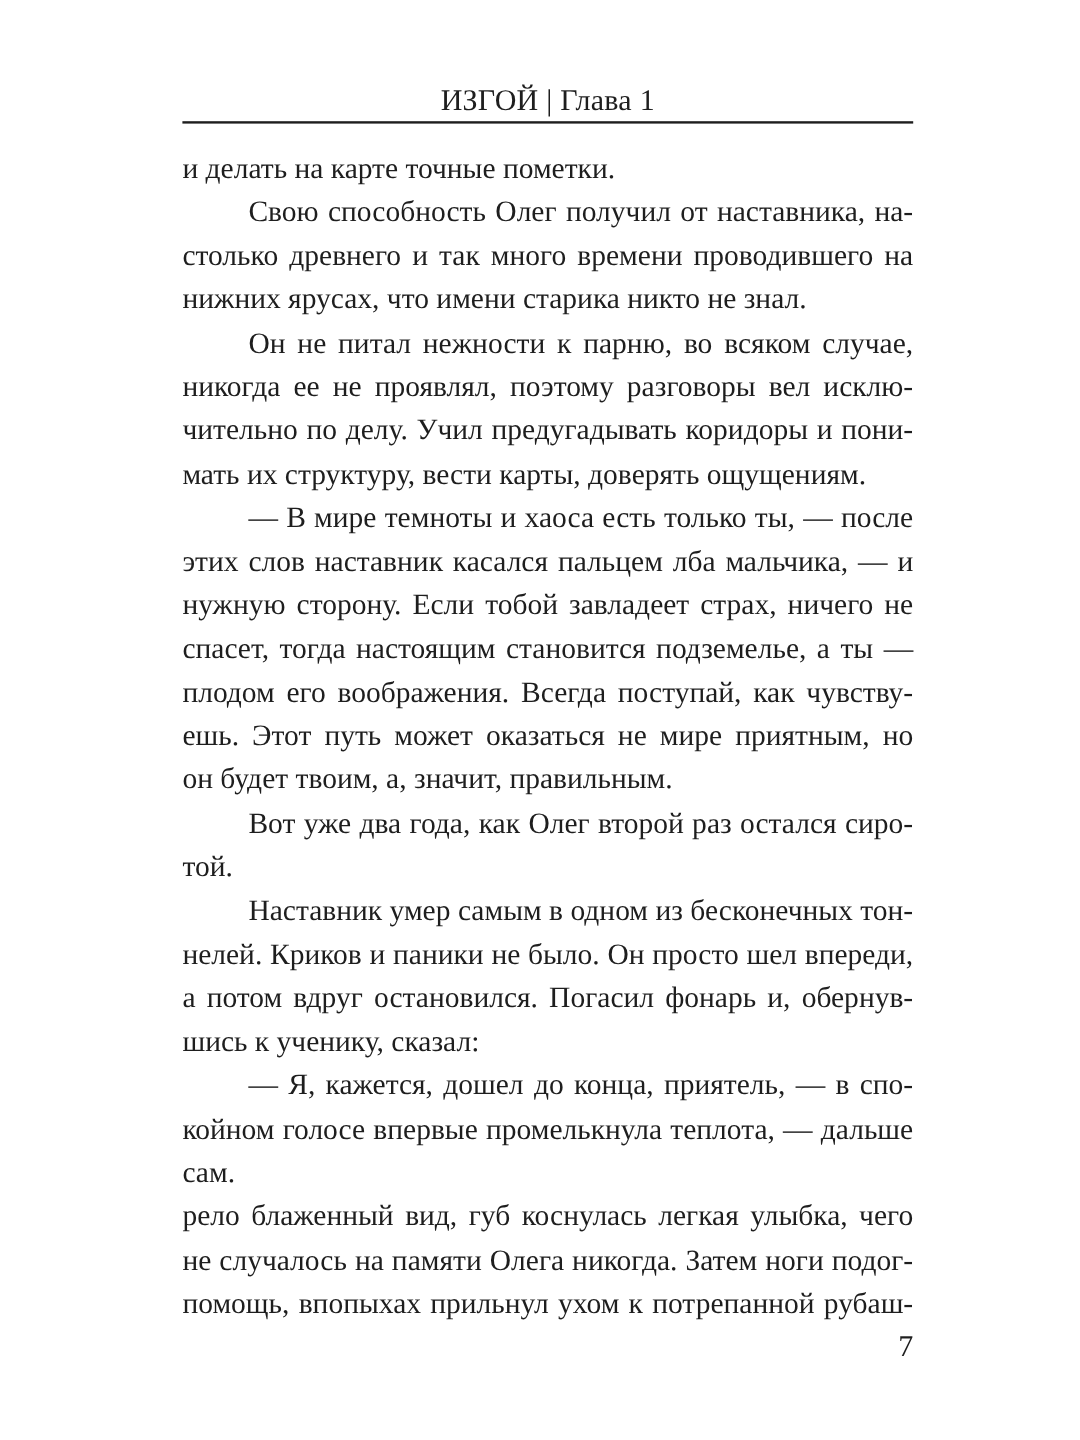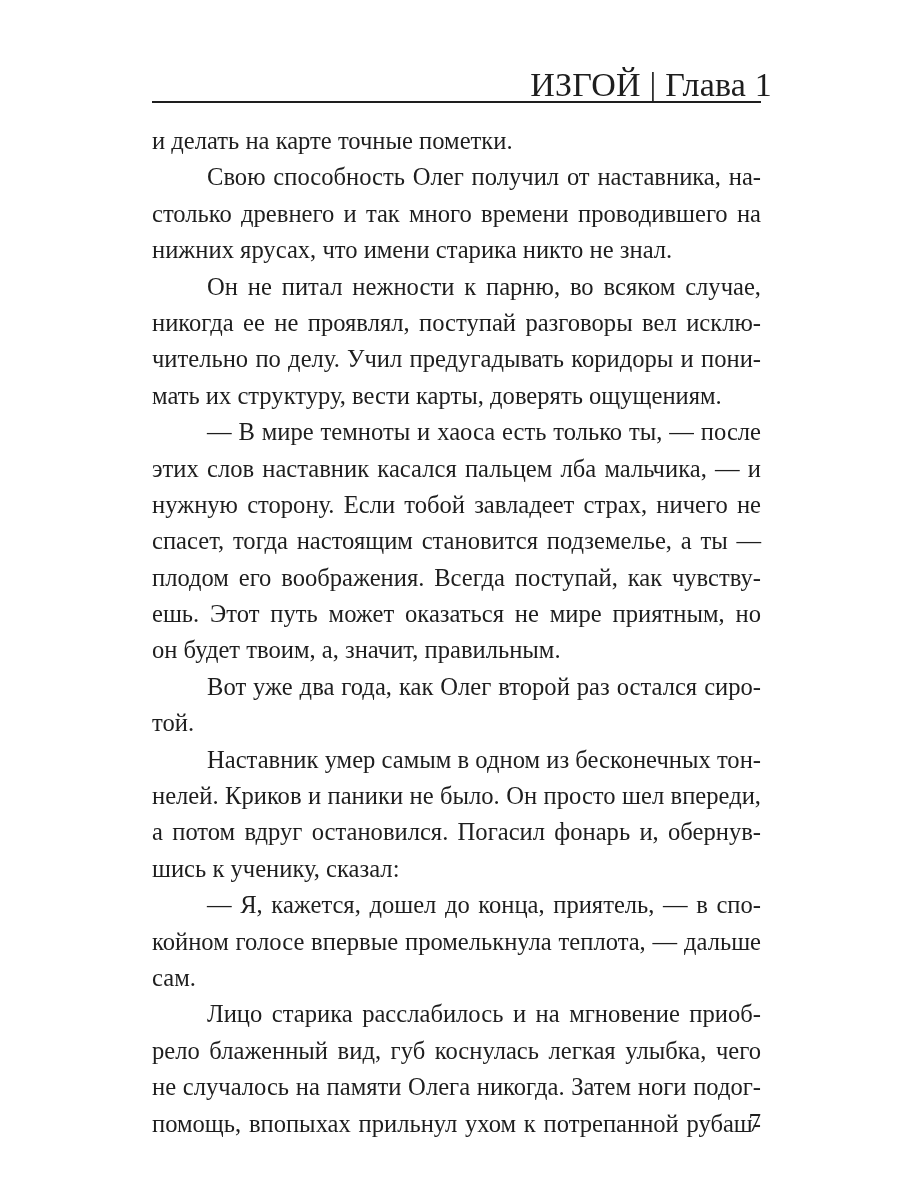--- a/index.html
+++ b/index.html
@@ -18,24 +18,24 @@
     .page {
       position: absolute;
       left: 152px;
       top: 0;
       width: 609px;
       height: 1200px;
     }
     .running-head {
       position: absolute;
       top: 70px;
-      left: 11px;
+      left: 0;
       width: 609px;
-      text-align: right;
-      font-size: 34px;
+      text-align: center;
+      font-size: 25px;
       line-height: 30px;
       letter-spacing: 0.2px;
     }
     .head-rule {
       position: absolute;
       top: 101px;
       left: 0;
       width: 609px;
       height: 0;
       border-top: 2.5px solid #1e1e1e;
@@ -75,39 +75,38 @@
 <div class="page">
   <div class="running-head">ИЗГОЙ | Глава 1</div>
   <div class="head-rule"></div>
 
   <div class="body-text" id="body-text">
       <span class="line last">и делать на карте точные пометки.</span>
       <span class="line indent">Свою способность Олег получил от наставника, на-</span>
       <span class="line">столько древнего и так много времени проводившего на</span>
       <span class="line last">нижних ярусах, что имени старика никто не знал.</span>
       <span class="line indent">Он не питал нежности к парню, во всяком случае,</span>
-      <span class="line">никогда ее не проявлял, поступай разговоры вел исклю-</span>
+      <span class="line">никогда ее не проявлял, поэтому разговоры вел исклю-</span>
       <span class="line">чительно по делу. Учил предугадывать коридоры и пони-</span>
       <span class="line last">мать их структуру, вести карты, доверять ощущениям.</span>
       <span class="line indent">— В мире темноты и хаоса есть только ты, — после</span>
       <span class="line">этих слов наставник касался пальцем лба мальчика, — и</span>
       <span class="line">нужную сторону. Если тобой завладеет страх, ничего не</span>
       <span class="line">спасет, тогда настоящим становится подземелье, а ты —</span>
       <span class="line">плодом его воображения. Всегда поступай, как чувству-</span>
       <span class="line">ешь. Этот путь может оказаться не мире приятным, но</span>
       <span class="line last">он будет твоим, а, значит, правильным.</span>
       <span class="line indent">Вот уже два года, как Олег второй раз остался сиро-</span>
       <span class="line last">той.</span>
       <span class="line indent">Наставник умер самым в одном из бесконечных тон-</span>
       <span class="line">нелей. Криков и паники не было. Он просто шел впереди,</span>
       <span class="line">а потом вдруг остановился. Погасил фонарь и, обернув-</span>
       <span class="line last">шись к ученику, сказал:</span>
       <span class="line indent">— Я, кажется, дошел до конца, приятель, — в спо-</span>
       <span class="line">койном голосе впервые промелькнула теплота, — дальше</span>
       <span class="line last">сам.</span>
-      <span class="line indent">Лицо старика расслабилось и на мгновение приоб-</span>
       <span class="line">рело блаженный вид, губ коснулась легкая улыбка, чего</span>
       <span class="line">не случалось на памяти Олега никогда. Затем ноги подог-</span>
       <span class="line">помощь, впопыхах прильнул ухом к потрепанной рубаш-</span>
     </div>
 
   <div class="page-number">7</div>
 </div>
 
 </body></html>

